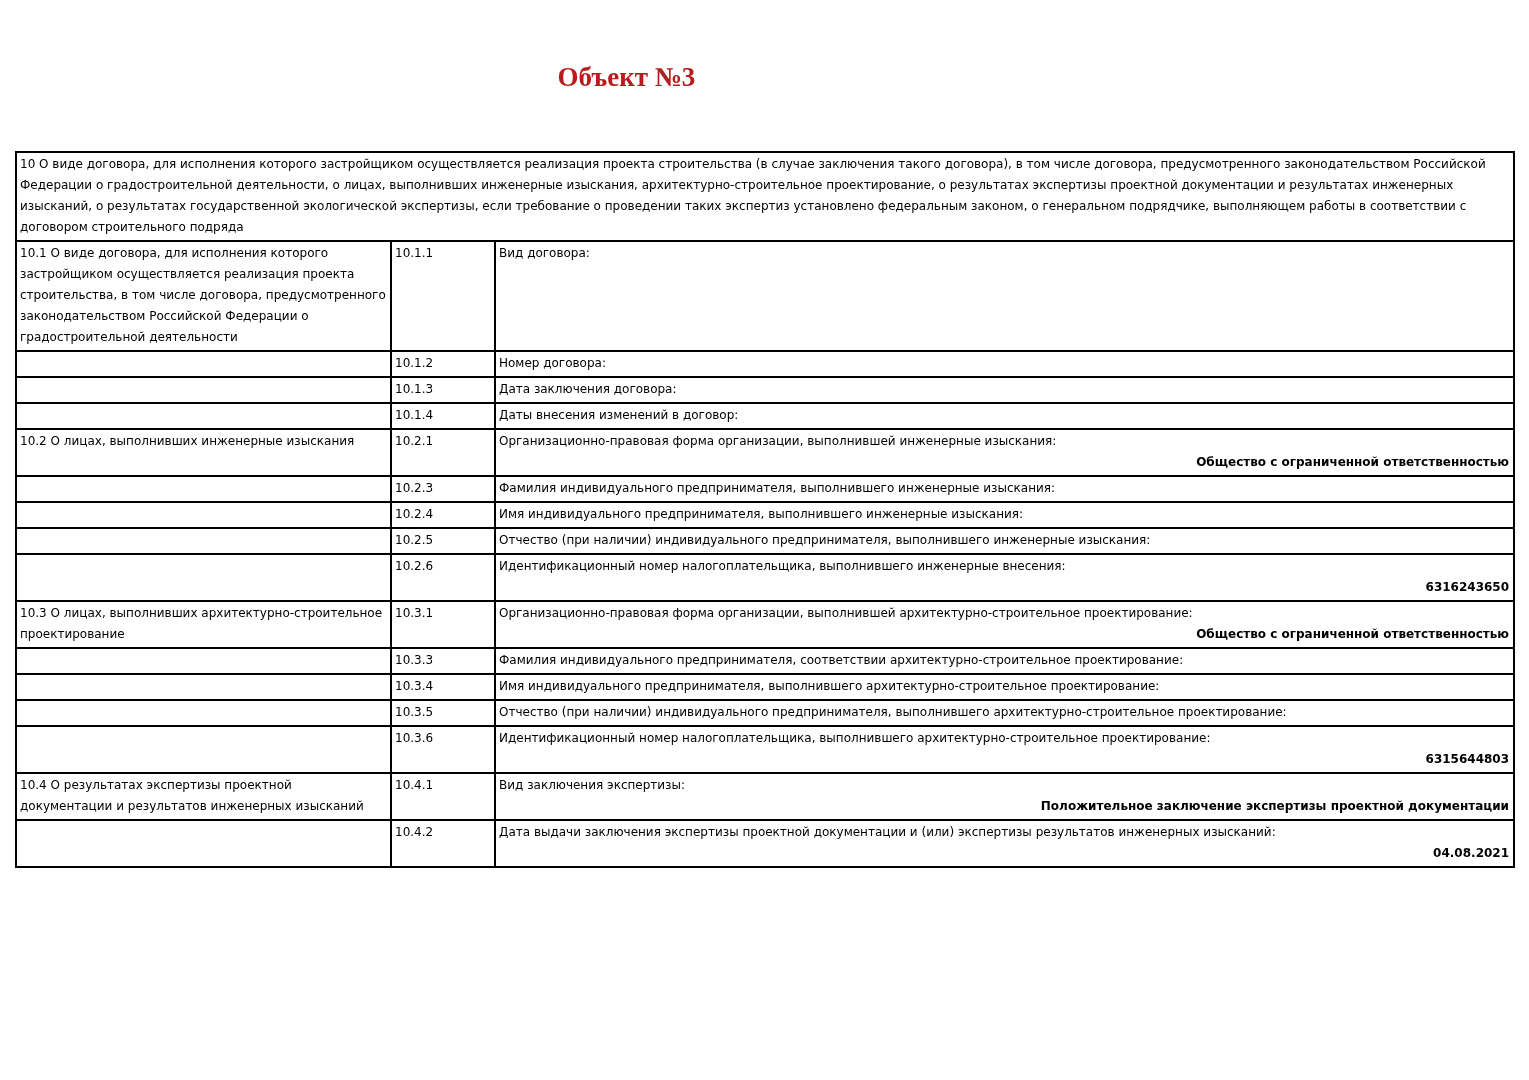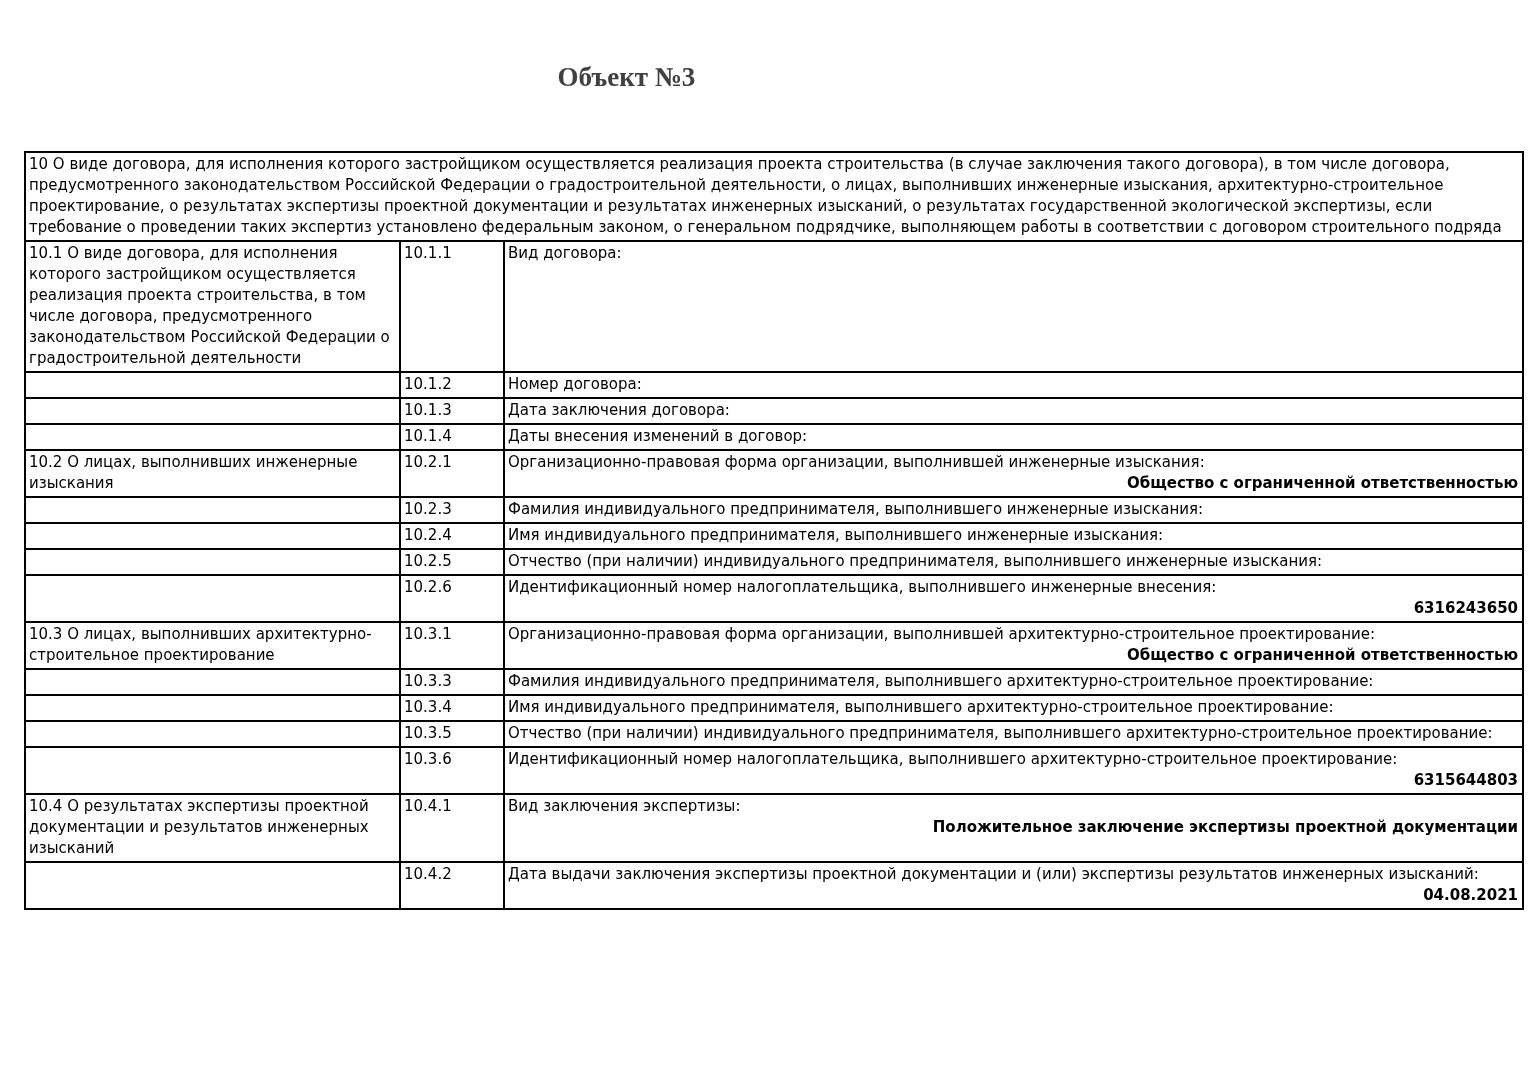--- a/index.html
+++ b/index.html
@@ -10,31 +10,30 @@
     font-family: "DejaVu Sans", "Liberation Sans", sans-serif;
     color: #000000;
   }
   .doc-title {
     position: absolute;
     top: 62px; left: 0; width: 1253px;
     text-align: center;
     font-family: "Liberation Serif", "DejaVu Serif", serif;
     font-weight: bold;
     font-size: 27px;
-    color: #404040;
+    color: #b91c1c;
   }
   table.decl {
     position: absolute;
     top: 151px; left: 15px;
     width: 1498px;
     border-collapse: collapse;
     table-layout: fixed;
-    font-size: 15px;
+    font-size: 12px;
     line-height: 21px;
-    margin-left: 9px;
   }
   table.decl td {
     border: 2px solid #000000;
     padding: 1px 4px 2px 3px;
     vertical-align: top;
     overflow: hidden;
     word-wrap: break-word;
   }
   td.cell-span { vertical-align: top; }
   td.cell-num { vertical-align: middle; }
@@ -128,21 +127,21 @@
         <td class="cell-num">10.3.1</td>
         <td class="cell-content">
           <div class="item-label">Организационно-правовая форма организации, выполнившей архитектурно-строительное проектирование:</div>
           <div class="item-value">Общество с ограниченной ответственностью</div>
         </td>
       </tr>
       <tr>
         <td class="cell-section"></td>
         <td class="cell-num">10.3.3</td>
         <td class="cell-content">
-          <div class="item-label">Фамилия индивидуального предпринимателя, выполнившего архитектурно-строительное проектирование:</div>
+          <div class="item-label">Фамилия индивидуального предпринимателя, соответствии архитектурно-строительное проектирование:</div>
         </td>
       </tr>
       <tr>
         <td class="cell-section"></td>
         <td class="cell-num">10.3.4</td>
         <td class="cell-content">
           <div class="item-label">Имя индивидуального предпринимателя, выполнившего архитектурно-строительное проектирование:</div>
         </td>
       </tr>
       <tr>

